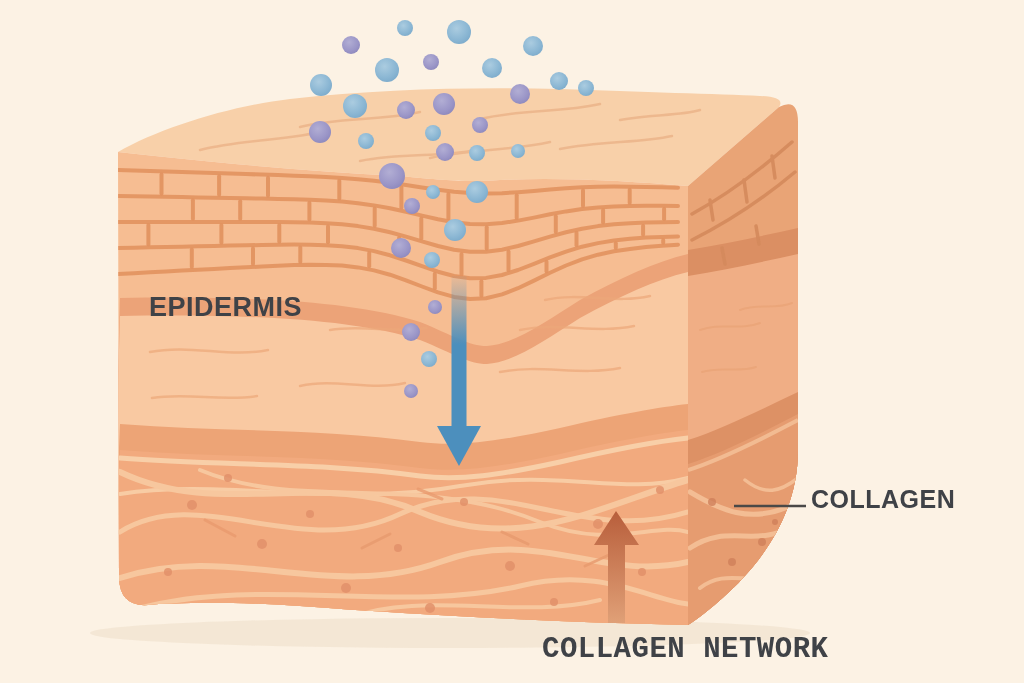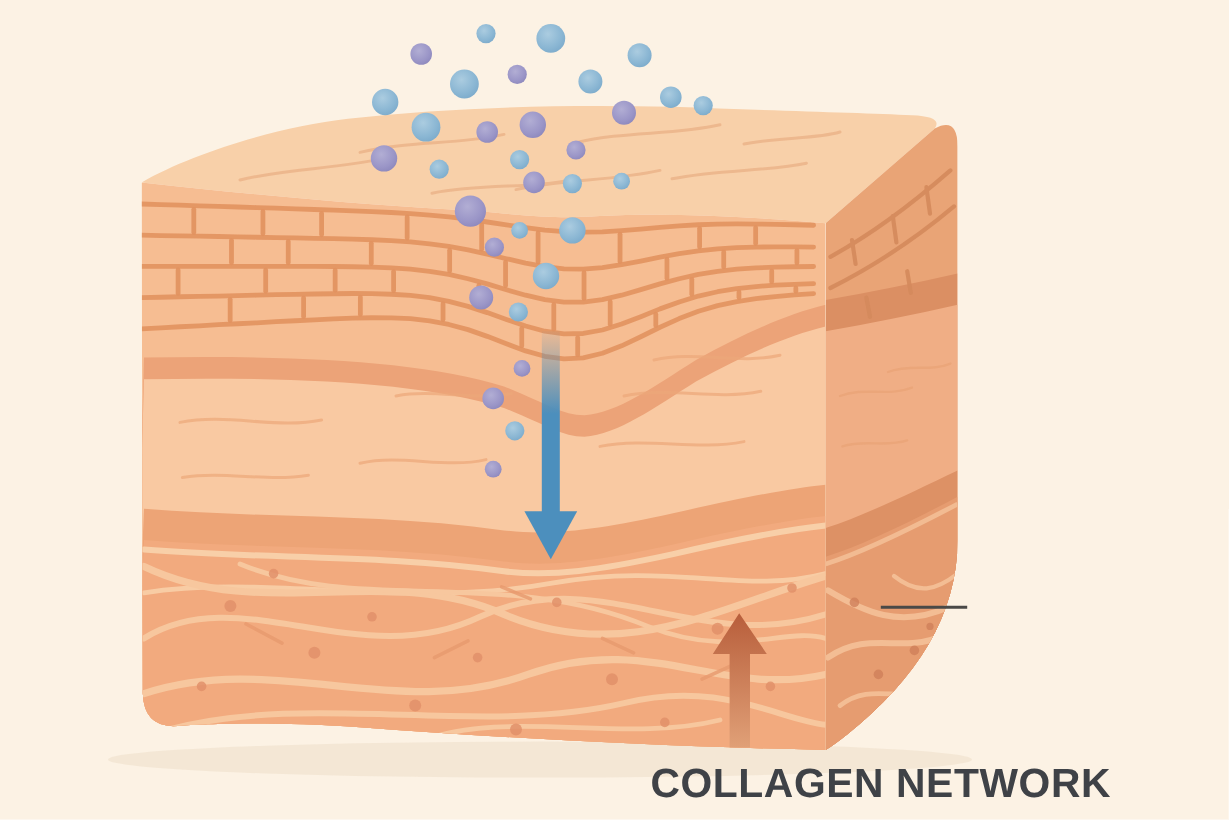--- a/index.html
+++ b/index.html
@@ -8,21 +8,21 @@
     background:#fcf2e4;
     font-family:"Liberation Sans", sans-serif;
   }
   .stage svg{position:absolute;left:0;top:0;}
   .label{
     position:absolute;font-weight:700;color:#3f4247;
     letter-spacing:.5px;white-space:nowrap;line-height:1.2;
   }
   .label-epidermis{left:149px;top:291px;font-size:27px;}
   .label-collagen-production{left:811px;top:483px;font-size:25px;line-height:33px;}
-  .label-collagen-network{left:542px;top:633px;font-size:34px;}
+  .label-collagen-network{left:542px;top:633px;font-size:29px;font-family:Liberation Mono, monospace;}
 </style>
 </head>
 <body>
 
 <div class="stage">
   <svg width="1024" height="683" viewBox="0 0 1024 683">
     <defs>
       <clipPath id="clipFront">
         <path d="M118,152 C200,161 300,171 400,176 C450,181 470,182 500,180 C560,177 630,181 688,186
                  L688,625 C550,622 420,615 300,606 C230,601 170,603 148,605 Q120,607 119,578 L118,152 Z"></path>
@@ -240,16 +240,18 @@
       <path d="M437,426 L481,426 L459,466 Z" fill="url(#gradDown)"></path>
     </g>
 
     <g>
       <path d="M608,623 L608,545 L594,545 L616,511 L639,545 L625,545 L625,623 Z" fill="url(#gradUp)"></path>
     </g>
 
     <line x1="734" y1="506" x2="806" y2="506" stroke-width="2.5" stroke="#4a4947"></line>
   </svg>
 
+  <div class="label label-epidermis">EPIDERMIS</div>
   <div class="label label-collagen-production">
+    <div>COLLAGEN</div>
   </div>
   <div class="label label-collagen-network">COLLAGEN NETWORK</div>
 </div>
 
 </body></html>

